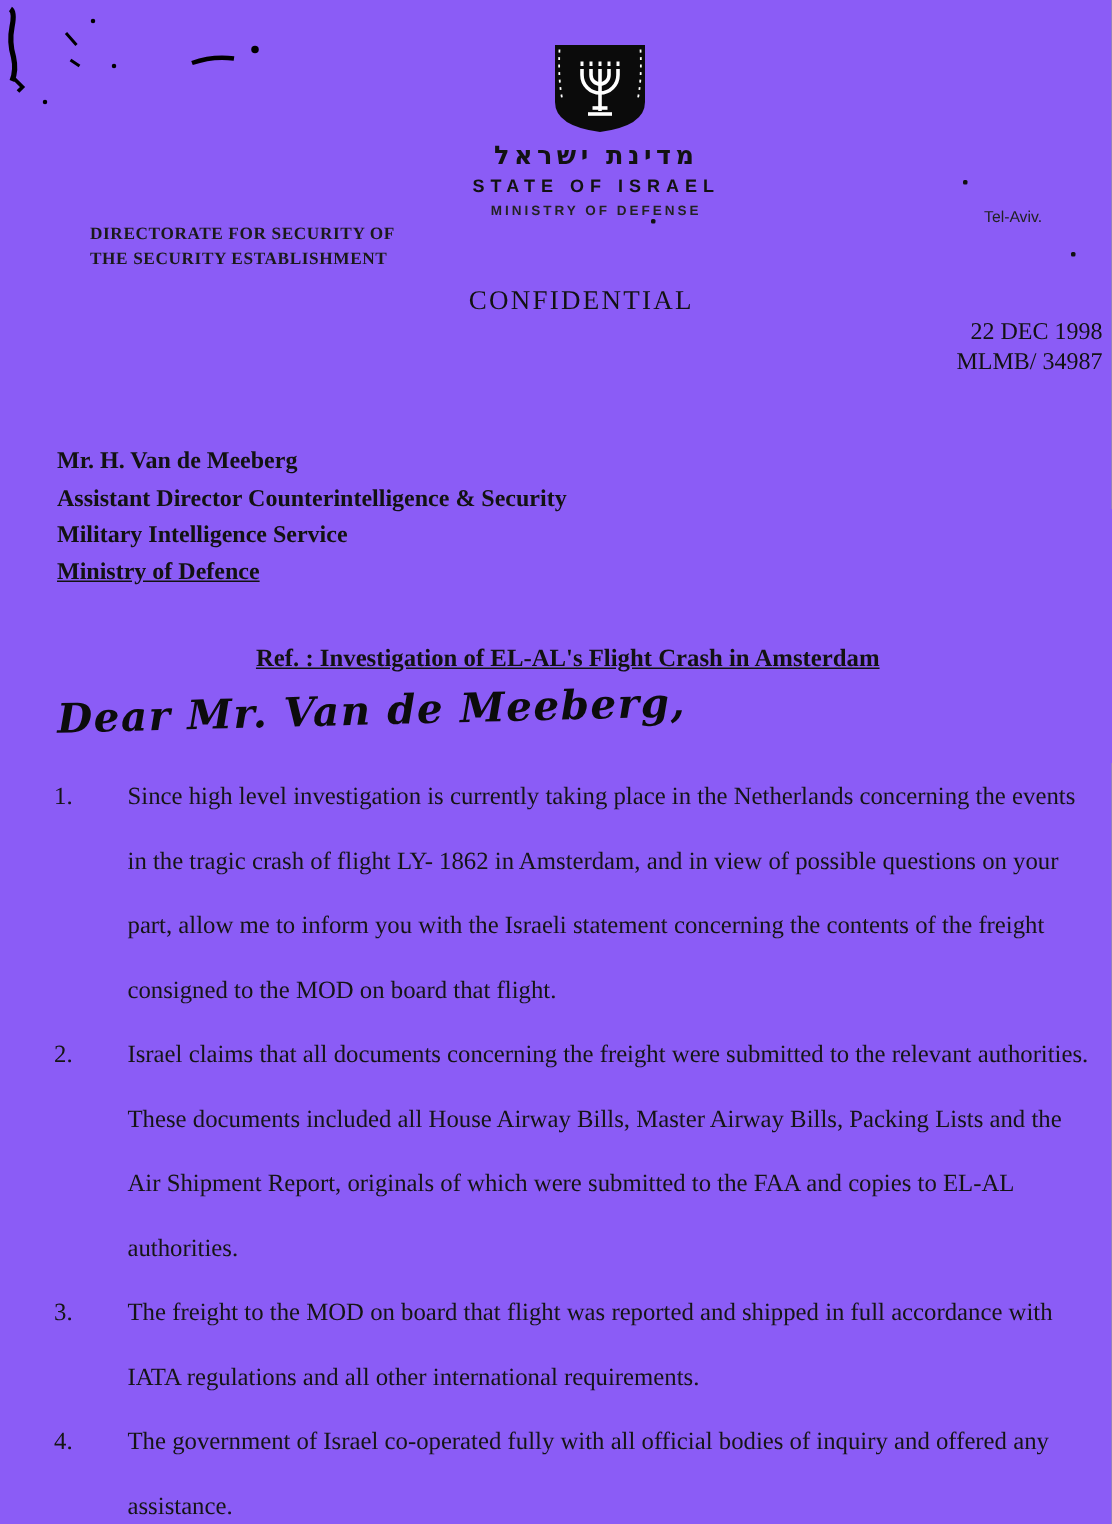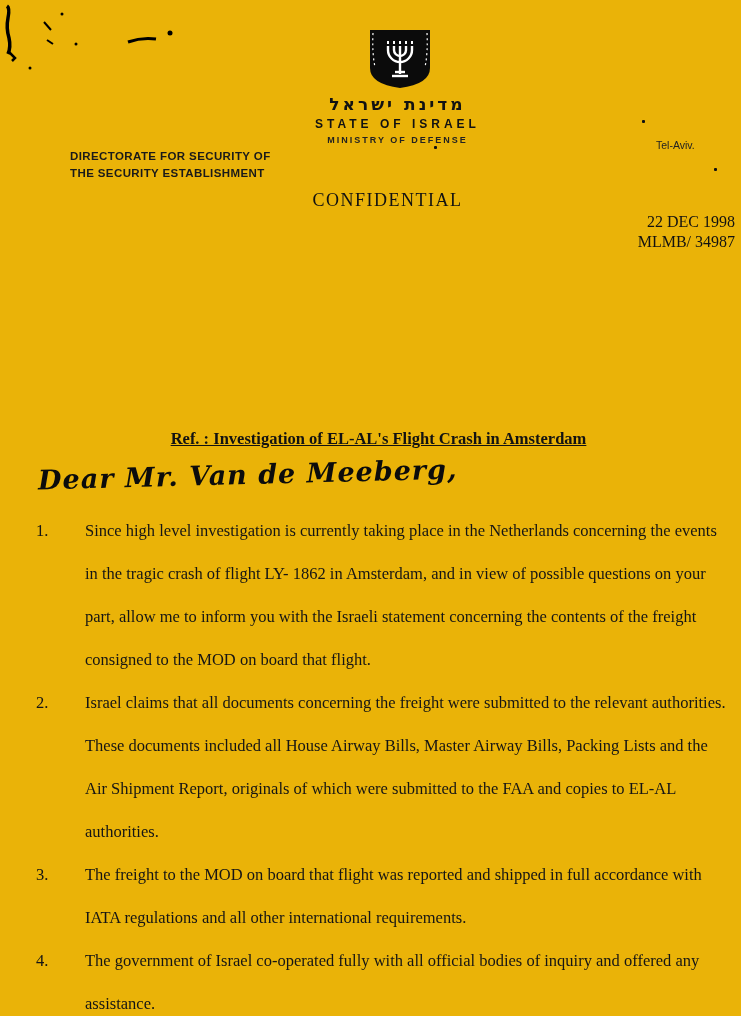--- a/index.html
+++ b/index.html
@@ -1,20 +1,20 @@
 <!DOCTYPE html>
 <html><head>
 <meta charset="utf-8">
 <style>
   html,body { margin:0; padding:0; background:#9a9a9a; }
   .page {
     position:relative;
     width:741px; height:1016px;
     margin:0 auto;
-    background:#eab308;
+    background:#8b5cf6;
     color:#121212;
     font-family:"Liberation Serif", serif;
     overflow:hidden;
   }
   
   .artifacts { position:absolute; left:0; top:0; }
   .speck { position:absolute; background:#111; border-radius:1px; }
 
   
   .emblem { position:absolute; left:366px; top:26px; }
@@ -28,22 +28,22 @@
   }
   .state-line {
     font-family:"Liberation Sans", sans-serif;
     font-weight:bold; font-size:12px; letter-spacing:4px; margin-top:3px;
   }
   .ministry-line {
     font-family:"Liberation Sans", sans-serif;
     font-weight:bold; font-size:9px; letter-spacing:2px; margin-top:4px; color:#222;
   }
   .directorate {
-    position:absolute; left:70px; top:148px;
-    font-family:Liberation Sans, sans-serif;
+    position:absolute; left:60px; top:148px;
+    font-family:Liberation Serif, serif;
     font-size:11.5px; font-weight:bold; letter-spacing:0.4px;
     line-height:17px; color:#1a1a1a;
   }
   .city {
     position:absolute; left:656px; top:139px;
     font-family:"Liberation Sans", sans-serif; font-size:10.5px; color:#222;text-align:center;
   }
   .classification {
     position:absolute; left:0; right:0; top:190px;
     text-align:center; transform:translateX(17px);
@@ -139,20 +139,26 @@
 
   <div class="city">Tel-Aviv.</div>
 
   <div class="classification">CONFIDENTIAL</div>
 
   <div class="date-block">
     <div>22 DEC 1998</div>
     <div>MLMB/ 34987</div>
   </div>
 
+  <div class="addressee">
+    <div>Mr. H. Van de Meeberg</div>
+    <div>Assistant Director Counterintelligence &amp; Security</div>
+    <div>Military Intelligence Service</div>
+    <div class="underlined">Ministry of Defence</div>
+  </div>
 
   <div class="subject">Ref. : Investigation of EL-AL's Flight Crash in Amsterdam</div>
 
   <div class="salutation">Dear Mr. Van de Meeberg,</div>
 
   <div class="body-block">
     <div class="para">
       <div class="num">1.</div>
       <div>Since high level investigation is currently taking place in the Netherlands concerning the events in the tragic crash of flight LY- 1862 in Amsterdam, and in view of possible questions on your part, allow me to inform you with the Israeli statement concerning the contents of the freight consigned to the MOD on board that flight.</div>
     </div>

